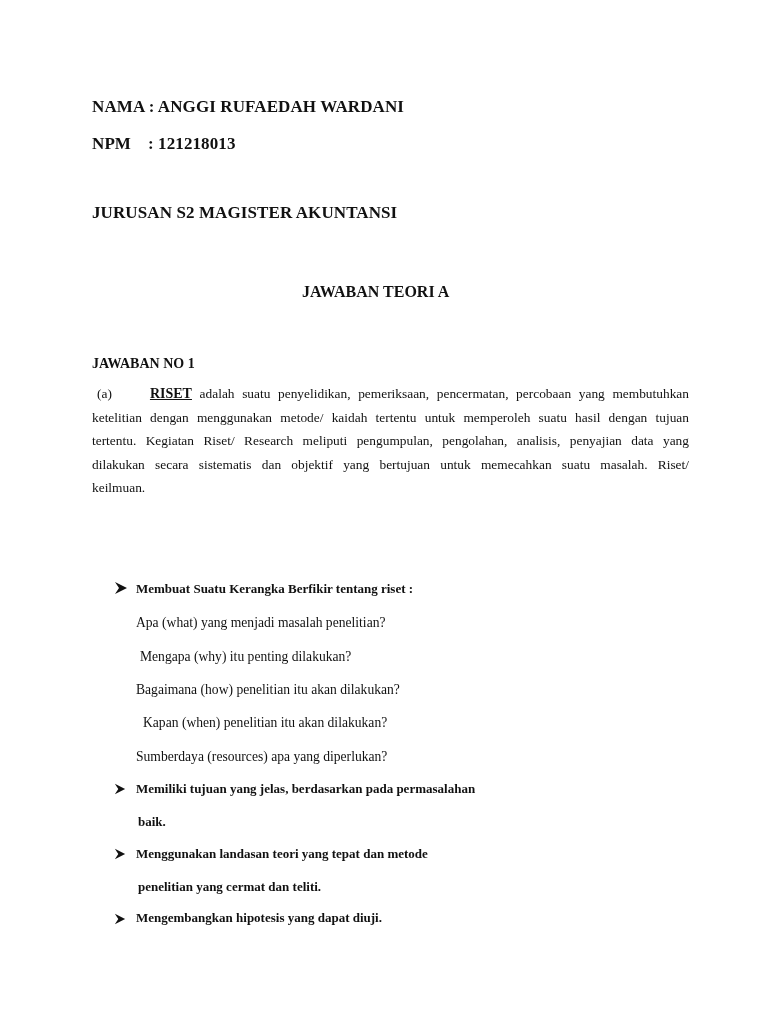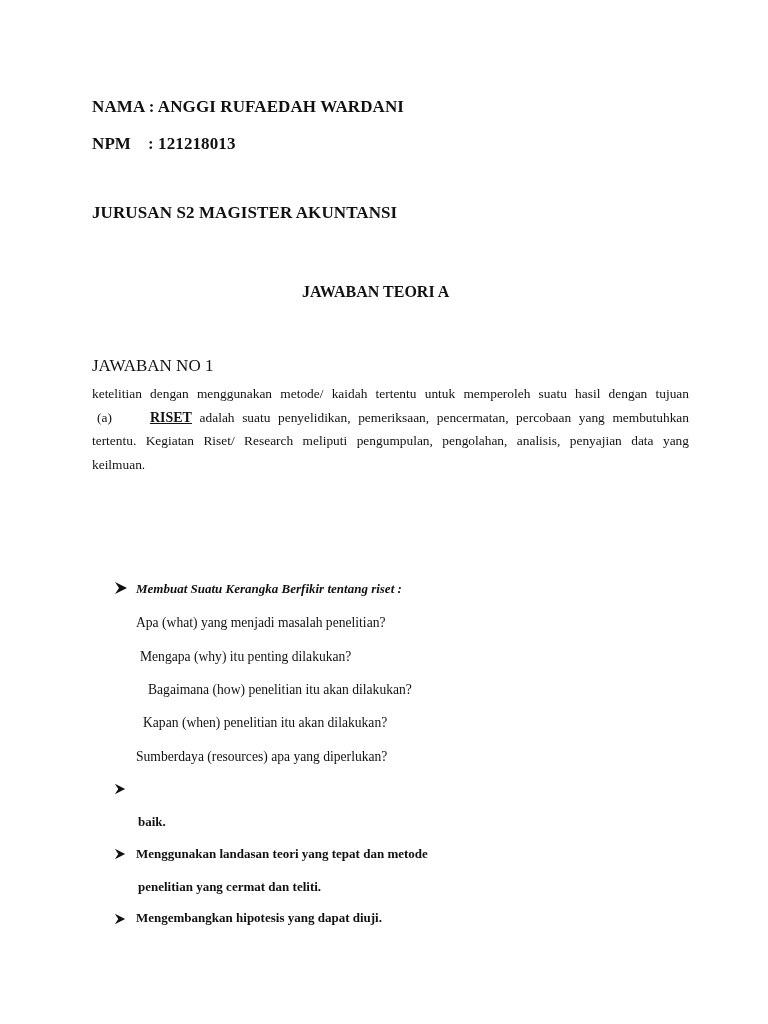--- a/index.html
+++ b/index.html
@@ -24,22 +24,22 @@
     .hdr {
       font-weight: bold;
       font-size: 17px;
       letter-spacing: 0.1px;
     }
     .title {
       font-weight: bold;
       font-size: 16px;
     }
     .sub {
-      font-weight: normal;
-      font-size: 17px;
+      font-weight: bold;
+      font-size: 14px;
     }
     .para {
       position: absolute;
       left: 92px;
       width: 597px;
       font-size: 13.4px;
       line-height: 23.6px;
       text-align: justify;
       white-space: normal;
     }
@@ -82,49 +82,51 @@
   <div class="abs hdr" style="left:92px; top:93px;">NAMA : ANGGI RUFAEDAH WARDANI</div>
   <div class="abs hdr" style="left:92px; top:130px;text-align:center;">NPM</div>
   <div class="abs hdr" style="left:148px; top:130px;">: 121218013</div>
   <div class="abs hdr" style="left:92px; top:167px;margin-top:32px;">JURUSAN S2 MAGISTER AKUNTANSI</div>
 
   <div class="abs title" style="left:302px; top:279px;">JAWABAN TEORI A</div>
 
   <div class="abs sub" style="left:92px; top:352px;">JAWABAN NO 1</div>
 
   <div class="para" style="top:378px;">
-    <span class="line">ketelitian dengan menggunakan metode/ kaidah tertentu untuk memperoleh suatu hasil dengan tujuan</span>
     <span class="line">
       <span class="plain" style="margin-left:5px;">(a)</span>&nbsp;&nbsp;&nbsp;&nbsp;
       <span class="riset">RISET</span>
       <span class="plain">adalah  suatu penyelidikan, pemeriksaan, pencermatan, percobaan yang membutuhkan</span>
     </span>
+    <span class="line">ketelitian dengan menggunakan metode/ kaidah tertentu untuk memperoleh suatu hasil dengan tujuan</span>
     <span class="line">tertentu. Kegiatan Riset/ Research meliputi pengumpulan, pengolahan, analisis, penyajian data yang</span>
+    <span class="line">dilakukan secara sistematis dan objektif yang bertujuan untuk memecahkan suatu masalah. Riset/</span>
     <span class="line last">keilmuan.</span>
   </div>
 
 
   <div class="abs arrow" style="left:114px; top:577px;">
     <svg width="14" height="14" viewBox="0 0 14 14">
         <path d="M1 1 L13 7 L1 13 L5 7 Z" fill="#111"></path>
       </svg>
   </div>
-  <div class="abs bullet-text" style="left:136px; top:577px;font-style:italic;">Membuat Suatu Kerangka Berfikir tentang riset :</div>
+  <div class="abs bullet-text" style="left:136px; top:577px;">Membuat Suatu Kerangka Berfikir tentang riset :</div>
 
   <div class="abs q" style="left:136px; top:611px;">Apa (what) yang menjadi masalah penelitian?</div>
   <div class="abs q" style="left:140px; top:645px;">Mengapa (why) itu penting dilakukan?</div>
-  <div class="abs q" style="left:136px; top:678px;margin-left:12px;">Bagaimana (how) penelitian itu akan dilakukan?</div>
+  <div class="abs q" style="left:136px; top:678px;">Bagaimana (how) penelitian itu akan dilakukan?</div>
   <div class="abs q" style="left:143px; top:711px;">Kapan (when) penelitian itu akan dilakukan?</div>
   <div class="abs q" style="left:136px; top:745px;">Sumberdaya (resources) apa yang diperlukan?</div>
 
   <div class="abs arrow" style="left:114px; top:779px;">
     <svg width="12" height="12" viewBox="0 0 14 14">
         <path d="M1 1 L13 7 L1 13 L5 7 Z" fill="#111"></path>
       </svg>
   </div>
+  <div class="abs bullet-text" style="left:136px; top:777px;">Memiliki tujuan yang jelas, berdasarkan pada permasalahan</div>
   <div class="abs bullet-text" style="left:138px; top:810px;">baik.</div>
 
   <div class="abs arrow" style="left:114px; top:844px;">
     <svg width="12" height="12" viewBox="0 0 14 14">
         <path d="M1 1 L13 7 L1 13 L5 7 Z" fill="#111"></path>
       </svg>
   </div>
   <div class="abs bullet-text" style="left:136px; top:842px;">Menggunakan landasan teori yang tepat dan metode</div>
   <div class="abs bullet-text" style="left:138px; top:875px;">penelitian yang cermat dan teliti.</div>
 

